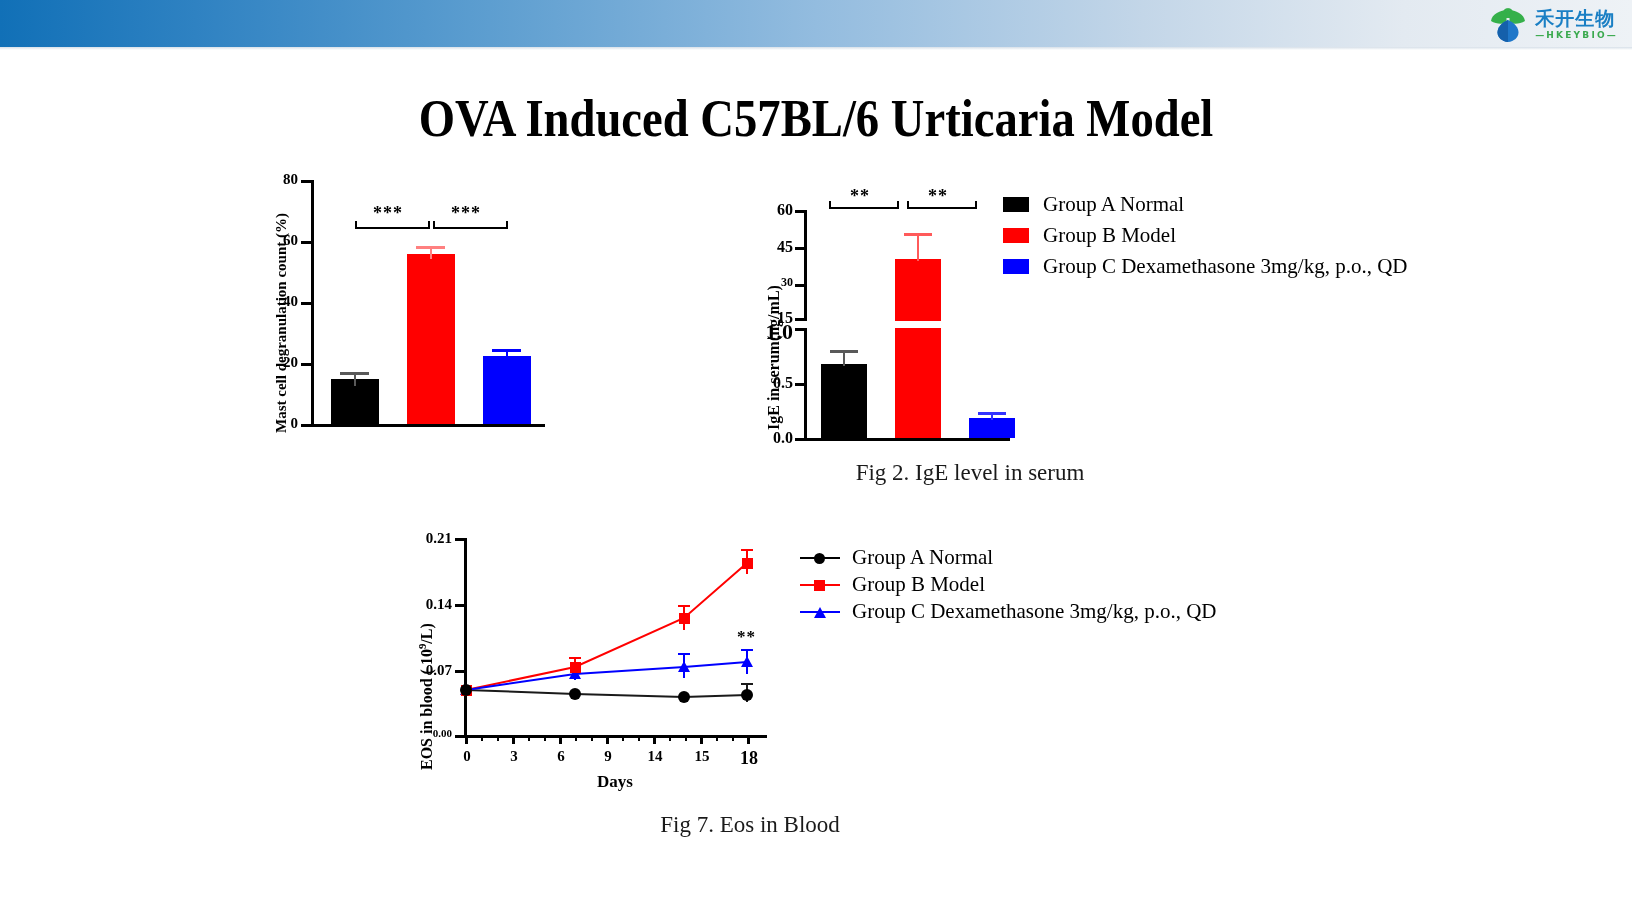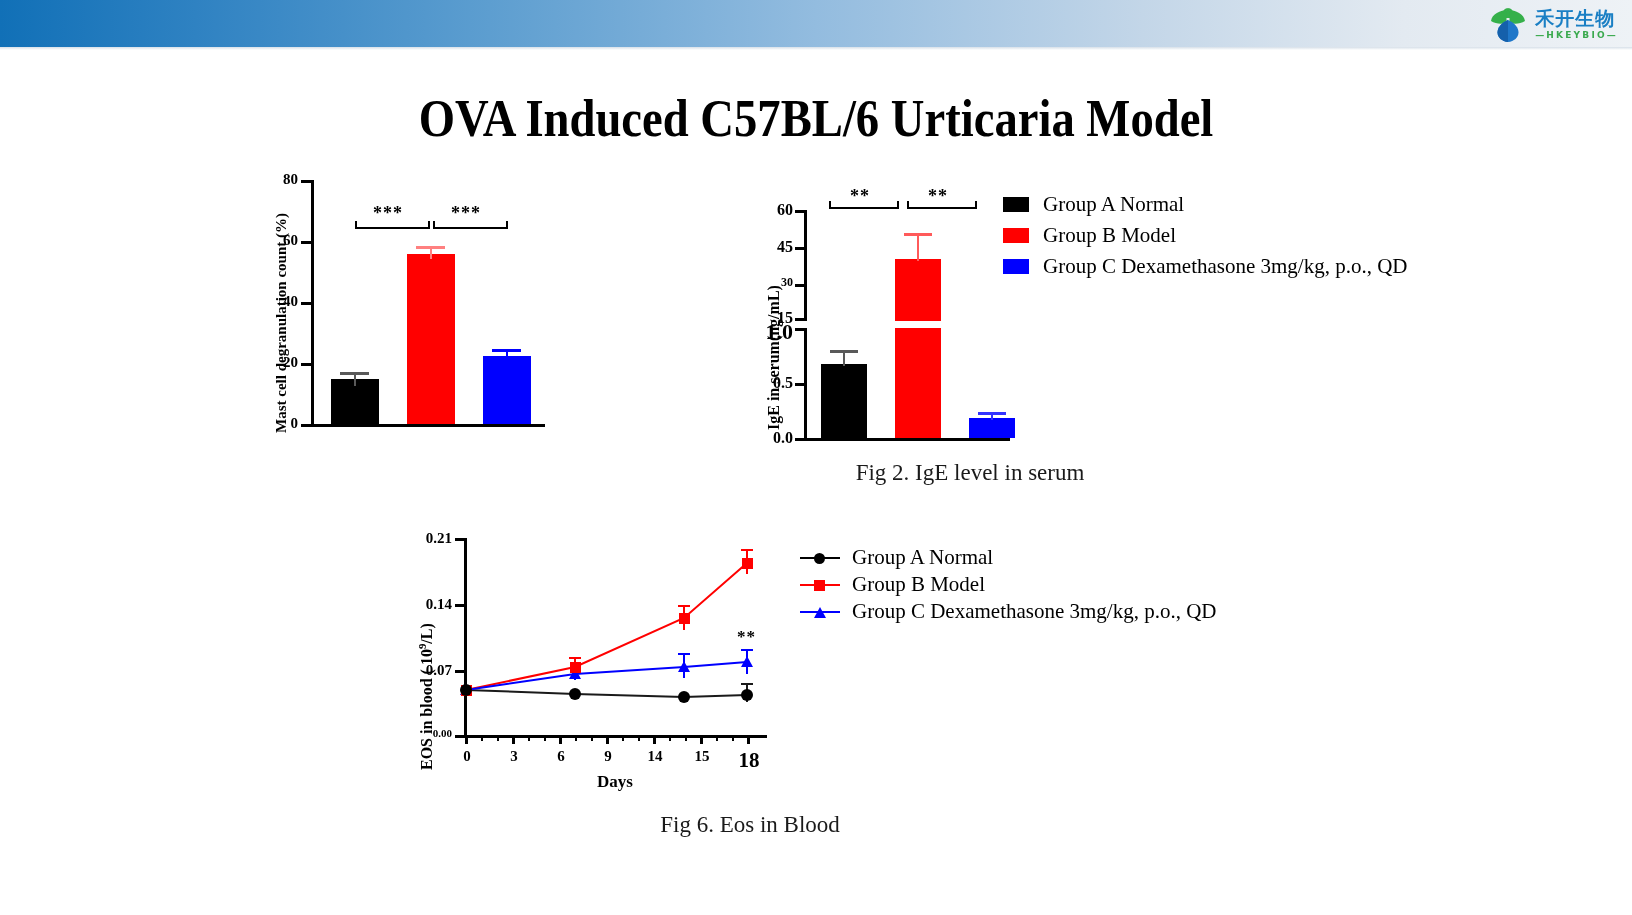--- a/index.html
+++ b/index.html
@@ -266,21 +266,21 @@
     <div class="tick" style="left:275px; top:205px; width:2px; height:6px;"></div>
     <div class="tick" style="left:306px; top:205px; width:2px; height:6px;"></div>
     <div class="tick" style="left:322px; top:205px; width:2px; height:6px;"></div>
 
     <div class="tick-lab" style="left:44px;  top:218px; width:26px; text-align:center; font-size:15px;">0</div>
     <div class="tick-lab" style="left:91px;  top:218px; width:26px; text-align:center; font-size:15px;">3</div>
     <div class="tick-lab" style="left:138px; top:218px; width:26px; text-align:center; font-size:15px;">6</div>
     <div class="tick-lab" style="left:185px; top:218px; width:26px; text-align:center; font-size:15px;">9</div>
     <div class="tick-lab" style="left:232px; top:218px; width:26px; text-align:center; font-size:15px;">14</div>
     <div class="tick-lab" style="left:279px; top:218px; width:26px; text-align:center; font-size:15px;">15</div>
-    <div class="tick-lab" style="left:326px; top:218px; width:26px; text-align:center; font-size:21px;">18</div>
+    <div class="tick-lab" style="left:326px; top:218px; width:26px; text-align:center; font-size:18px;">18</div>
 
     <div class="tick-lab" style="left:150px; top:242px; width:110px; text-align:center; font-size:17px;">Days</div>
 
     <svg style="position:absolute; left:0; top:0; width:380px; height:270px; overflow:visible;">
 
       <polyline points="56,160 165,164 274,167 337,165" fill="none" stroke="#1a1a1a" stroke-width="2"></polyline>
 
       <polyline points="56,160 165,137 274,88 337,33" fill="none" stroke="#ff0000" stroke-width="2"></polyline>
 
       <polyline points="56,160 165,144 274,137 337,132" fill="none" stroke="#0000ff" stroke-width="2"></polyline>
@@ -340,15 +340,15 @@
     </div>
     <div class="legend-row" style="left:0; top:54px;">
       <span class="legend-line-sym">
         <span class="ln" style="background:#0000ff;"></span>
         <span class="mk tri"></span>
       </span>
       <span class="legend-label">Group C Dexamethasone 3mg/kg, p.o., QD</span>
     </div>
   </div>
 
-  <div class="caption" style="left:560px; top:812px; width:380px;">Fig 6. Eos in Blood</div>
+  <div class="caption" style="left:560px; top:812px; width:380px;">Fig 7. Eos in Blood</div>
 
 </div>
 
 </body></html>

